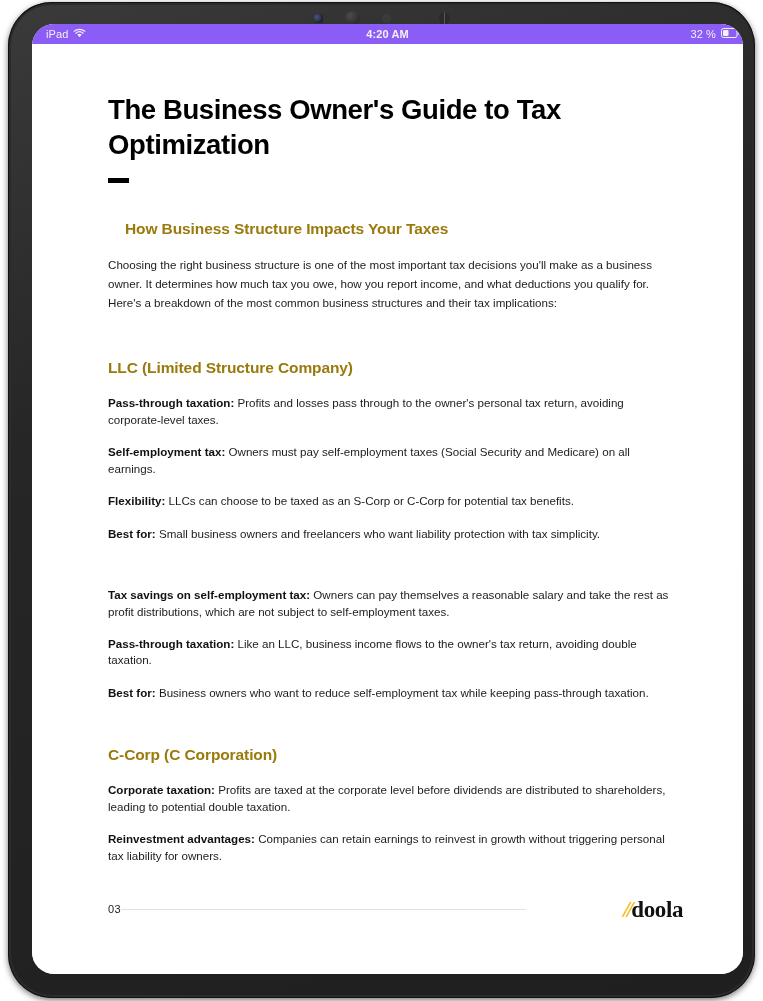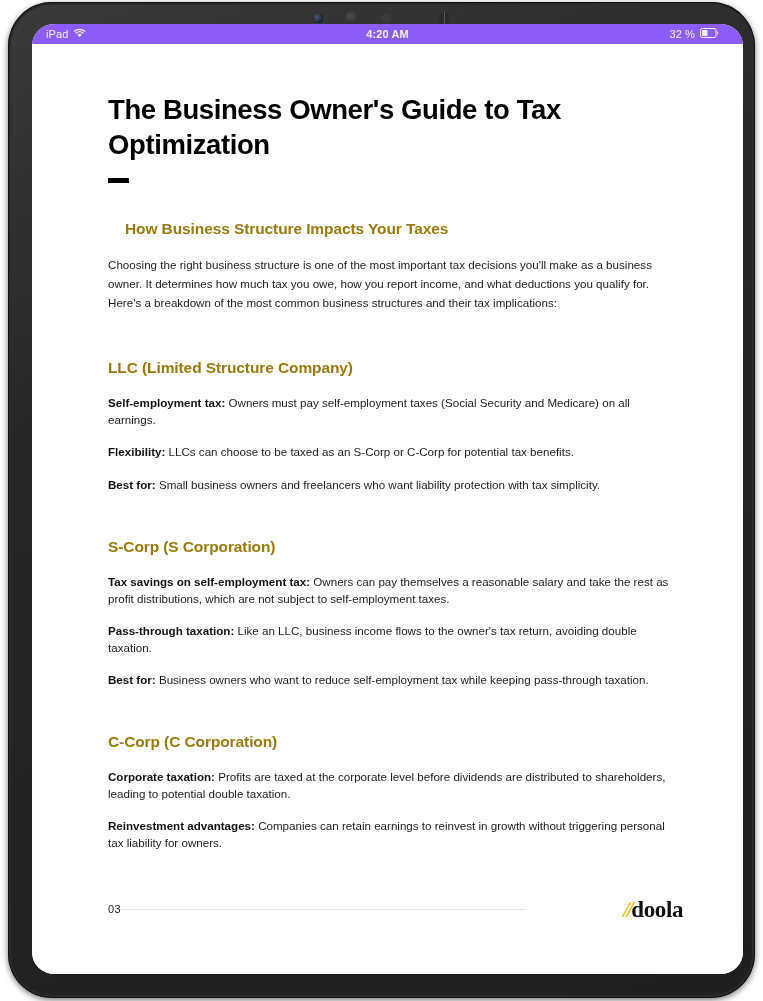--- a/index.html
+++ b/index.html
@@ -96,21 +96,21 @@
   #status-center {
     position: absolute;
     left: 0; right: 0; top: 0;
     text-align: center;
     font-weight: bold;
     font-size: 11px;
     line-height: 20px;
   }
   #status-right {
     position: absolute;
-    right: 24px; top: 0;
+    right: 3px; top: 0;
     display: flex; align-items: center; gap: 5px;
     height: 20px;
     font-size: 11px;
   }
   .wifi-icon { display: block; }
   .battery-icon { display: block; }
 
   
   #page {
     position: relative;
@@ -268,33 +268,35 @@
       <h1 id="doc-title">The Business Owner's Guide to Tax Optimization</h1>
       <div id="title-rule"></div>
 
       <h2 id="intro-heading" class="section-heading">How Business Structure Impacts Your Taxes</h2>
       <p id="intro-paragraph" class="body-text">Choosing the right business structure is one of the most important tax decisions you'll make as a business owner. It determines how much tax you owe, how you report income, and what deductions you qualify for. Here's a breakdown of the most common business structures and their tax implications:</p>
 
       <div class="block-llc">
         <h3 class="sub-heading">LLC (Limited Structure Company)</h3>
         <div class="bullet-list">
           <p class="bullet">
+            <b>Pass-through taxation:</b><span> Profits and losses pass through to the owner's personal tax return, avoiding corporate-level taxes.</span>
+          </p>
+          <p class="bullet">
             <b>Self-employment tax:</b><span> Owners must pay self-employment taxes (Social Security and Medicare) on all earnings.</span>
           </p>
           <p class="bullet">
             <b>Flexibility:</b><span> LLCs can choose to be taxed as an S-Corp or C-Corp for potential tax benefits.</span>
           </p>
           <p class="bullet">
             <b>Best for:</b><span> Small business owners and freelancers who want liability protection with tax simplicity.</span>
           </p>
         </div>
       </div>
 
       <div class="block-scorp">
-        <h3 class="sub-heading">S-Corp (S Corporation)</h3>
         <div class="bullet-list">
           <p class="bullet">
             <b>Tax savings on self-employment tax:</b><span> Owners can pay themselves a reasonable salary and take the rest as profit distributions, which are not subject to self-employment taxes.</span>
           </p>
           <p class="bullet">
             <b>Pass-through taxation:</b><span> Like an LLC, business income flows to the owner's tax return, avoiding double taxation.</span>
           </p>
           <p class="bullet">
             <b>Best for:</b><span> Business owners who want to reduce self-employment tax while keeping pass-through taxation.</span>
           </p>

